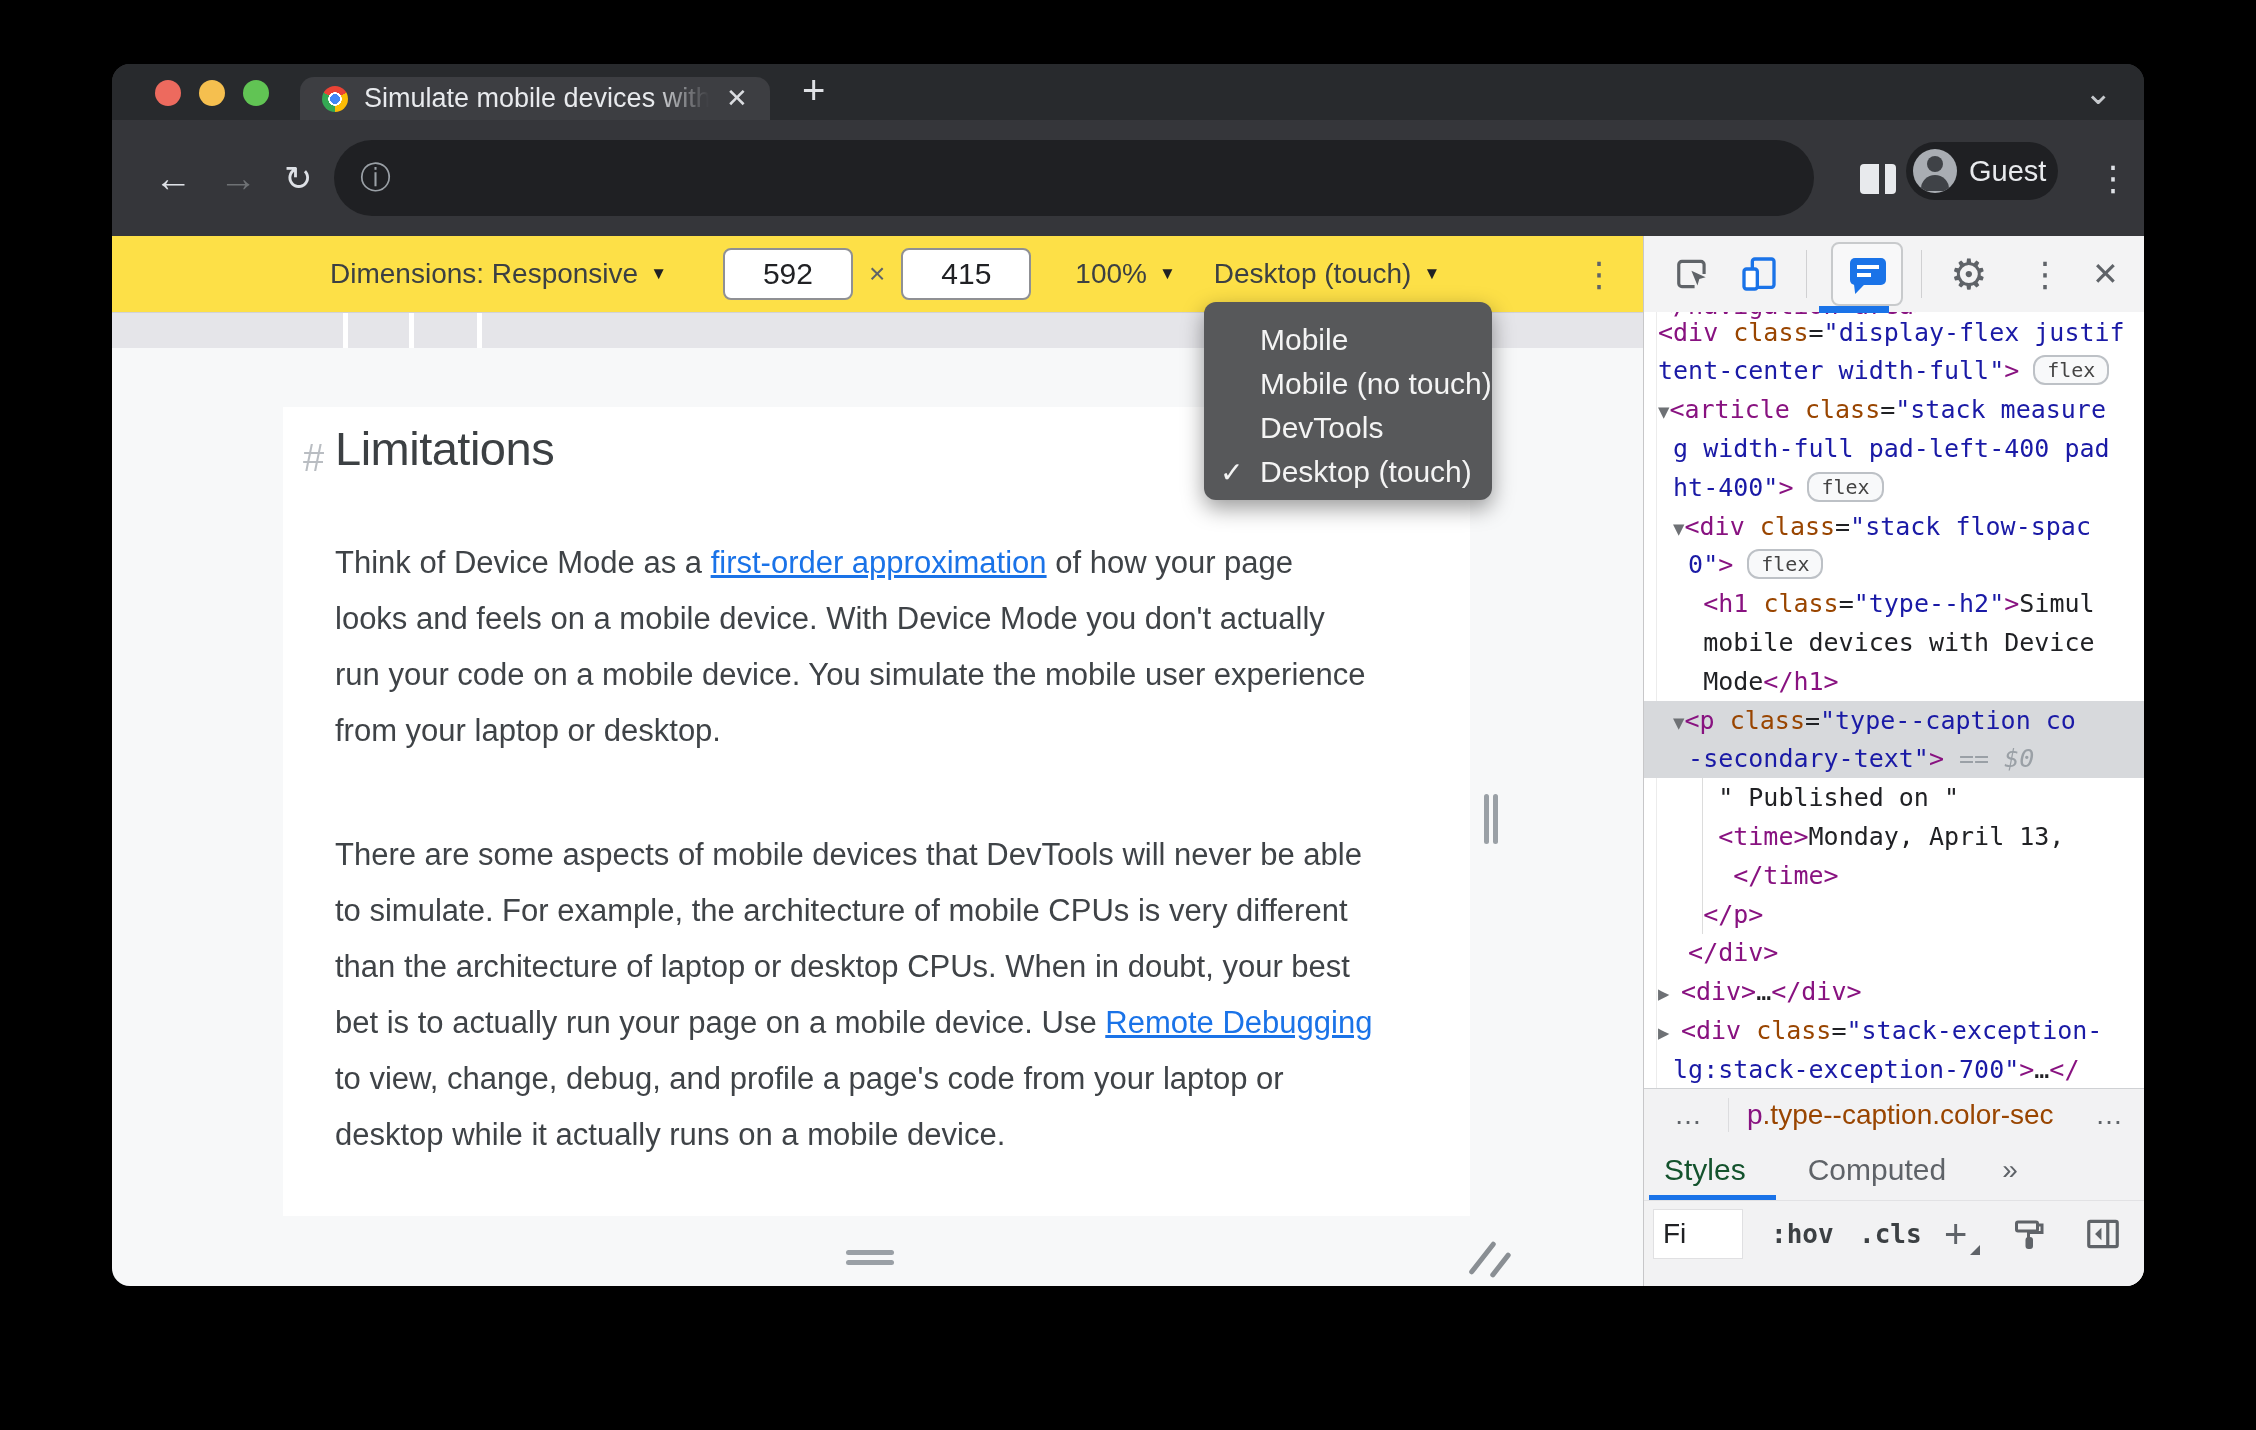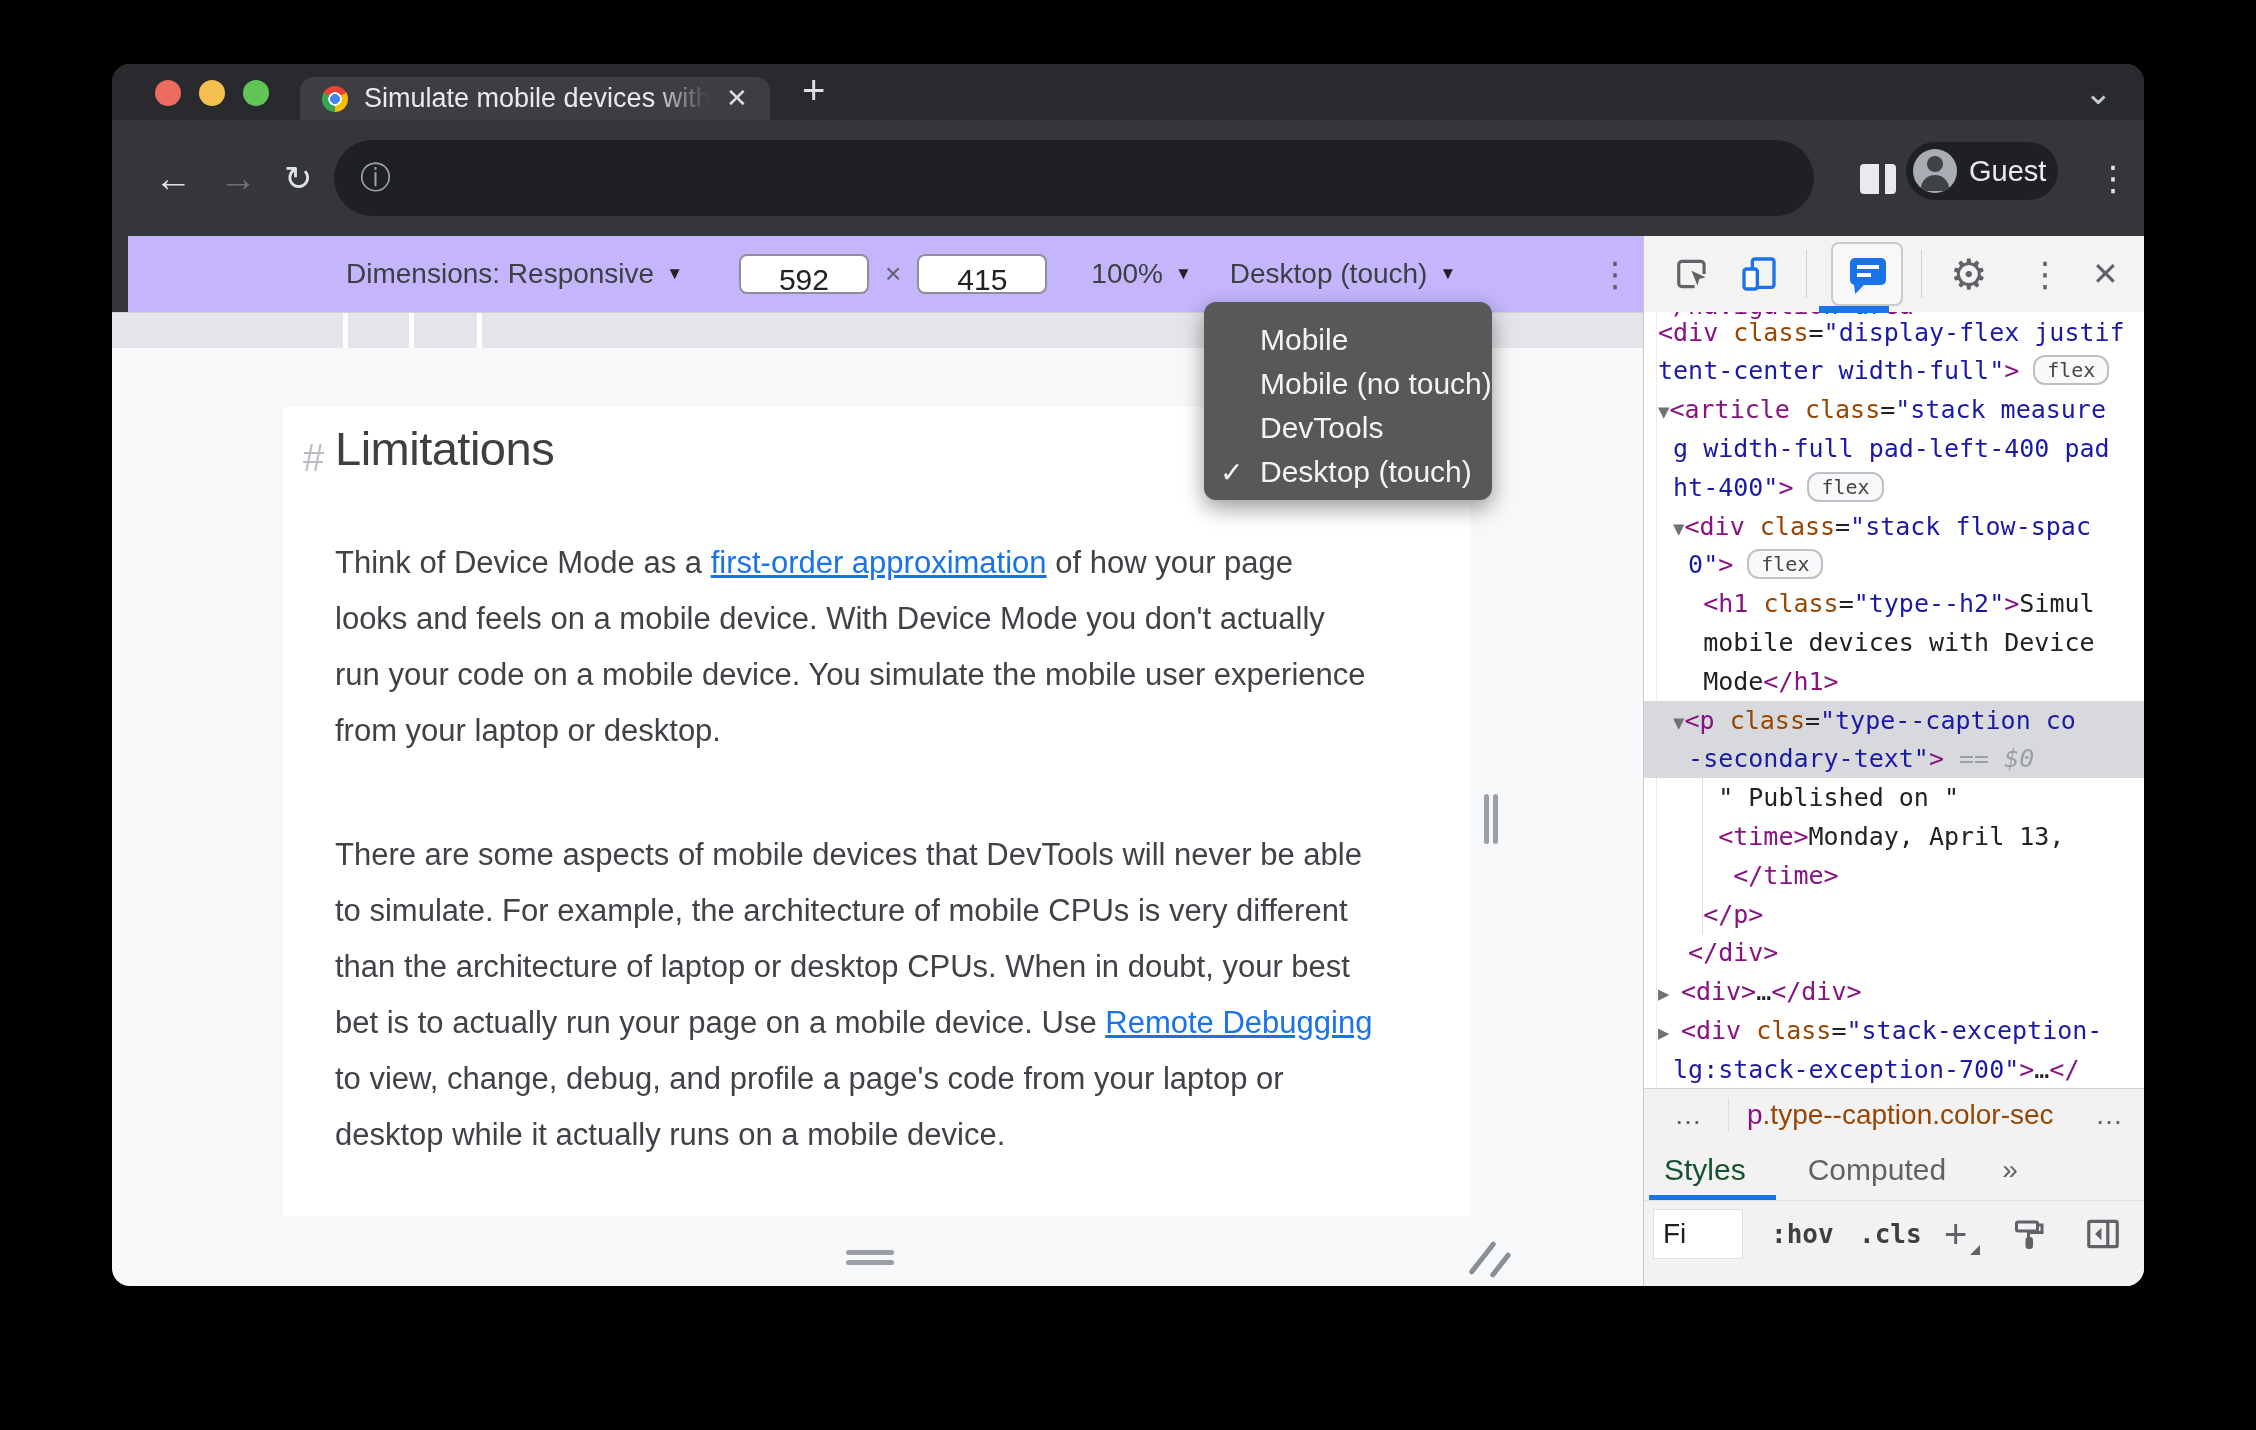--- a/index.html
+++ b/index.html
@@ -45,25 +45,25 @@
   .sidepanel::after { content:""; position:absolute; left:19px; top:0; width:6px; height:30px; background:#35363a; }
   .guestpill { position:absolute; left:1794px; top:22px; width:152px; height:58px; border-radius:29px;
                background:#1f2023; display:flex; align-items:center; }
   .avatar { width:44px; height:44px; border-radius:50%; background:#a9adb3; margin-left:7px;
             position:relative; overflow:hidden; flex:0 0 auto; }
   .avatar .head { position:absolute; left:14px; top:7px; width:16px; height:16px; border-radius:50%; background:#3f4247; }
   .avatar .body { position:absolute; left:8px; top:26px; width:28px; height:16px; border-radius:14px 14px 0 0; background:#3f4247; }
   .guestlabel { color:#e8eaed; font-size:29px; margin-left:12px; }
 
   
-  .subtoolbar { position:absolute; left:16px; top:172px; width:1531px; height:76px; background:#c4b5fd;
+  .subtoolbar { position:absolute; left:0; top:172px; width:1531px; height:76px; background:#fde047;
                 display:flex; align-items:center; }
   .dimlabel { color:#3c4043; font-size:28px; margin-left:218px; white-space:nowrap; }
   .caret { font-size:17px; color:#202124; margin-left:12px; }
-  .dimninput { width:130px; height:40px; border:2px solid #8f9094; border-radius:8px; background:#fff;
+  .dimninput { width:130px; height:52px; border:2px solid #8f9094; border-radius:8px; background:#fff;
                color:#202124; font-size:30px; text-align:center; line-height:48px; }
   .w-in { margin-left:56px; }
   .mult { color:#5f6368; font-size:28px; margin:0 16px; }
   .zoomsel { margin-left:44px; display:flex; align-items:center; }
   .devsel { margin-left:38px; display:flex; align-items:center; }
   .seltext { color:#3c4043; font-size:28px; white-space:nowrap; }
   .subtb-more { position:absolute; left:1470px; top:0; height:76px; display:flex; align-items:center;
                 color:#5f6368; font-size:34px; }
 
   

